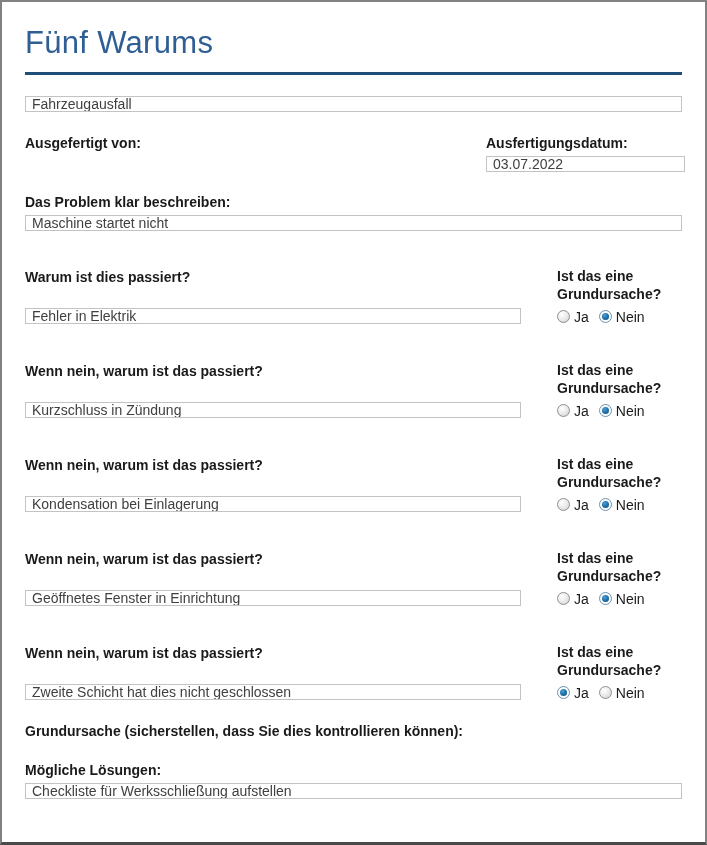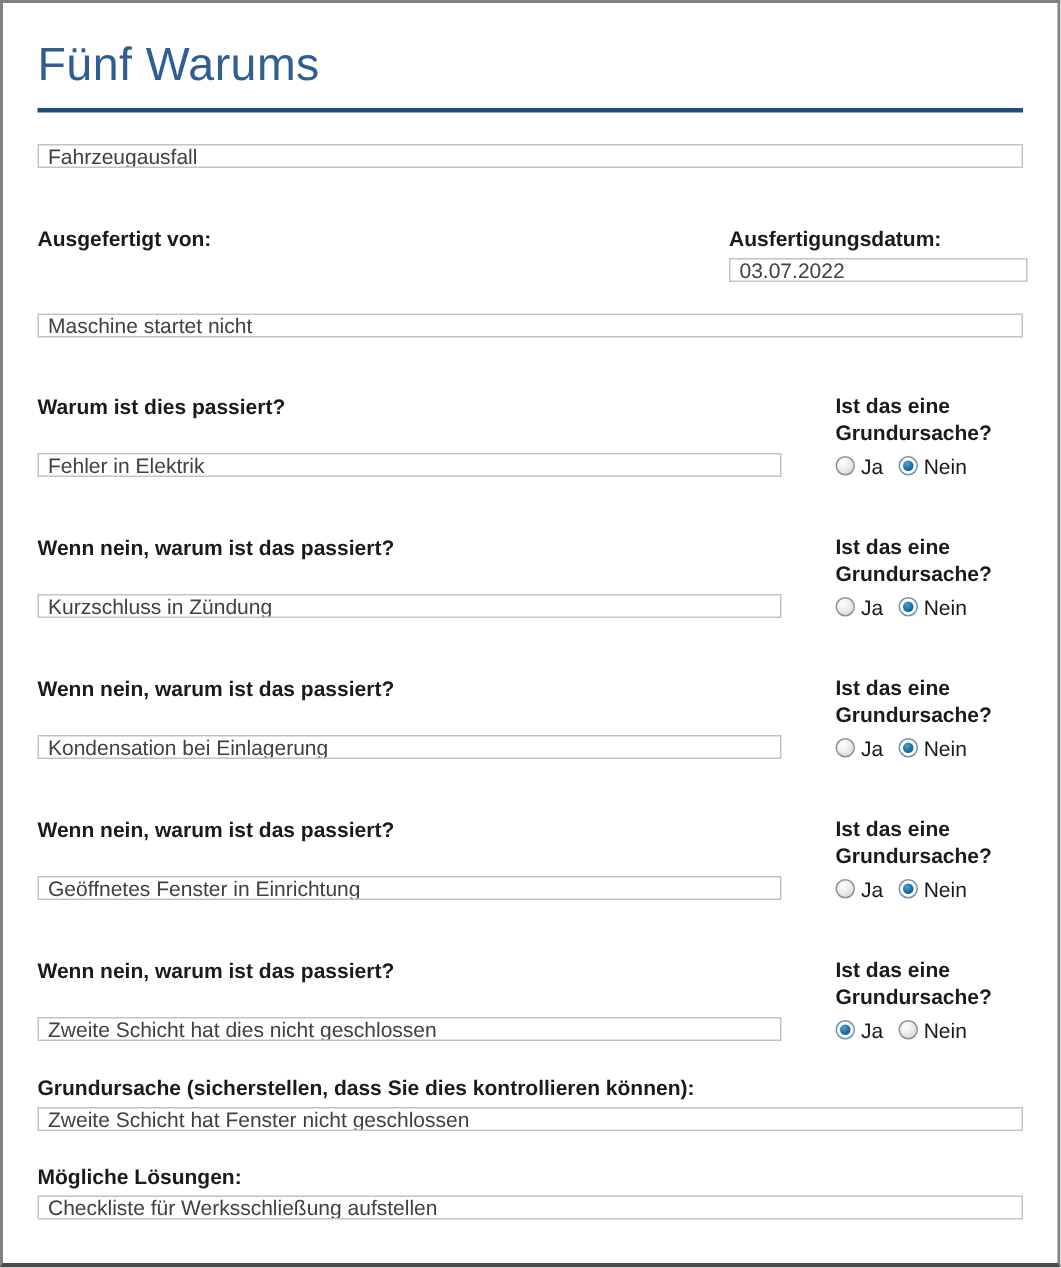--- a/index.html
+++ b/index.html
@@ -50,21 +50,21 @@
     font-size: 14px;
     color: #404040;
     margin-top: 4px;
     outline: none;
   }
   .field { margin-top: 21px; }
   .two-col {
     display: grid;
     grid-template-columns: 428px 199px;
     column-gap: 33px;
-    margin-top: 38px;
+    margin-top: 22px;
   }
   .why-block {
     display: grid;
     grid-template-columns: 496px 128px;
     column-gap: 36px;
     margin-top: 36px;
     align-items: start;
   }
   .why-block .q-label { grid-column: 1; grid-row: 1; padding-top: 1px; }
   .why-block .rc-label {
@@ -126,20 +126,21 @@
       <div>
         <span class="field-label">Ausgefertigt von:</span>
       </div>
       <div>
         <span class="field-label">Ausfertigungsdatum:</span>
         <input class="text-input" type="text" value="03.07.2022" style="">
       </div>
     </div>
 
     <div class="field">
+      <span class="field-label">Das Problem klar beschreiben:</span>
       <input class="text-input" type="text" value="Maschine startet nicht" style="">
     </div>
 
     <section class="why-block">
       <span class="field-label q-label">Warum ist dies passiert?</span>
       <div class="rc-label">
         <span>Ist das eine</span><br>
         <span>Grundursache?</span>
       </div>
       <input class="text-input" type="text" value="Fehler in Elektrik" style="">
@@ -226,21 +227,20 @@
         </span>
         <span class="radio-option">
           <span class="radio"></span>
           <span>Nein</span>
         </span>
       </div>
     </section>
 
     <div class="field">
       <span class="field-label">Grundursache (sicherstellen, dass Sie dies kontrollieren können):</span>
-      <input class="text-input" type="text" value="Zweite Schicht hat Fenster nicht geschlossen" style="">
     </div>
 
     <div class="field">
       <span class="field-label">Mögliche Lösungen:</span>
       <input class="text-input" type="text" value="Checkliste für Werksschließung aufstellen" style="">
     </div>
 
   </div>
 </div>
 

